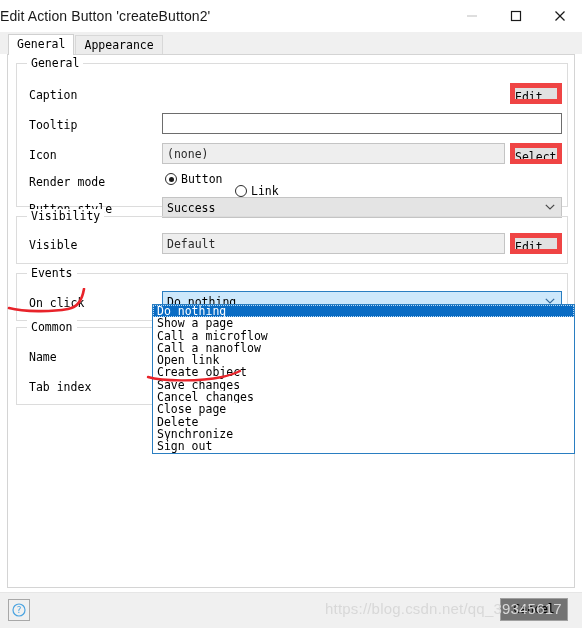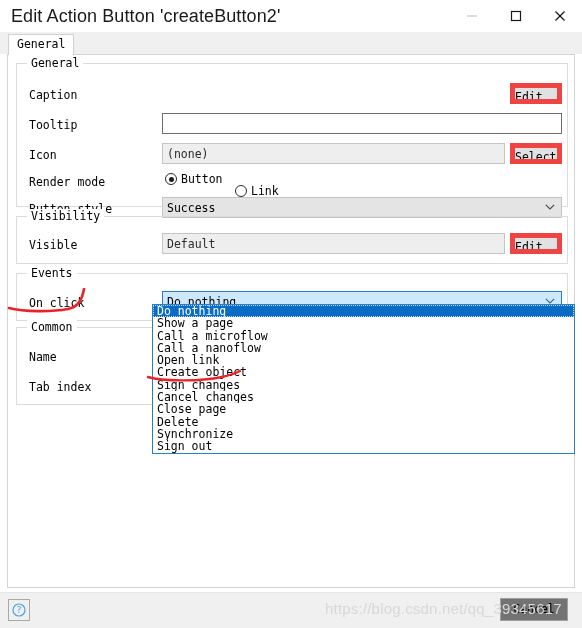--- a/index.html
+++ b/index.html
@@ -21,23 +21,23 @@
   
   .titlebar {
     height: 32px;
     background: #ffffff;
     display: flex;
     align-items: center;
     position: relative;
   }
   .title-text {
     font-family: "Liberation Sans", sans-serif;
-    font-size: 18px;
+    font-size: 14px;
     color: #1a1a1a;
-    padding-left: 11px;
+    padding-left: 0;
     letter-spacing: 0.1px;
     white-space: nowrap;
   }
   .win-controls {
     position: absolute;
     right: 0;
     top: 0;
     height: 32px;
     display: flex;
   }
@@ -319,20 +319,21 @@
       <svg width="12" height="12" viewBox="0 0 12 12">
         <line x1="1.5" y1="1.5" x2="10.5" y2="10.5" stroke="#1a1a1a" stroke-width="1.2"></line>
         <line x1="10.5" y1="1.5" x2="1.5" y2="10.5" stroke="#1a1a1a" stroke-width="1.2"></line>
       </svg>
     </div>
   </div>
 </div>
 
 <div class="tabstrip">
   <div class="tab active">General</div>
+  <div class="tab inactive">Appearance</div>
 </div>
 
 <div class="panel">
 
   <div class="group" style="left:8px; top:8px; width:552px; height:144px;">
     <span class="group-title">General</span>
 
     <span class="row-label" style="left:12px; top:24px;">Caption</span>
     <div class="btn" style="left:493px; top:19px; width:52px;">Edit...</div>
 
@@ -394,21 +395,21 @@
 
 </div>
 
 <div class="dropdown">
     <div class="dd-item selected">Do nothing</div>
     <div class="dd-item">Show a page</div>
     <div class="dd-item">Call a microflow</div>
     <div class="dd-item">Call a nanoflow</div>
     <div class="dd-item">Open link</div>
     <div class="dd-item">Create object</div>
-    <div class="dd-item">Sign changes</div>
+    <div class="dd-item">Save changes</div>
     <div class="dd-item">Cancel changes</div>
     <div class="dd-item">Close page</div>
     <div class="dd-item">Delete</div>
     <div class="dd-item">Synchronize</div>
     <div class="dd-item">Sign out</div>
   </div>
 
 <svg class="annot" style="left:6px; top:288px;" width="96" height="26" viewBox="0 0 96 26">
   <path d="M3,20 C18,24 46,24 62,21 C72,19 76,12 78,1" fill="none" stroke="#e8232a" stroke-width="2.6" stroke-linecap="round"></path>
 </svg>

